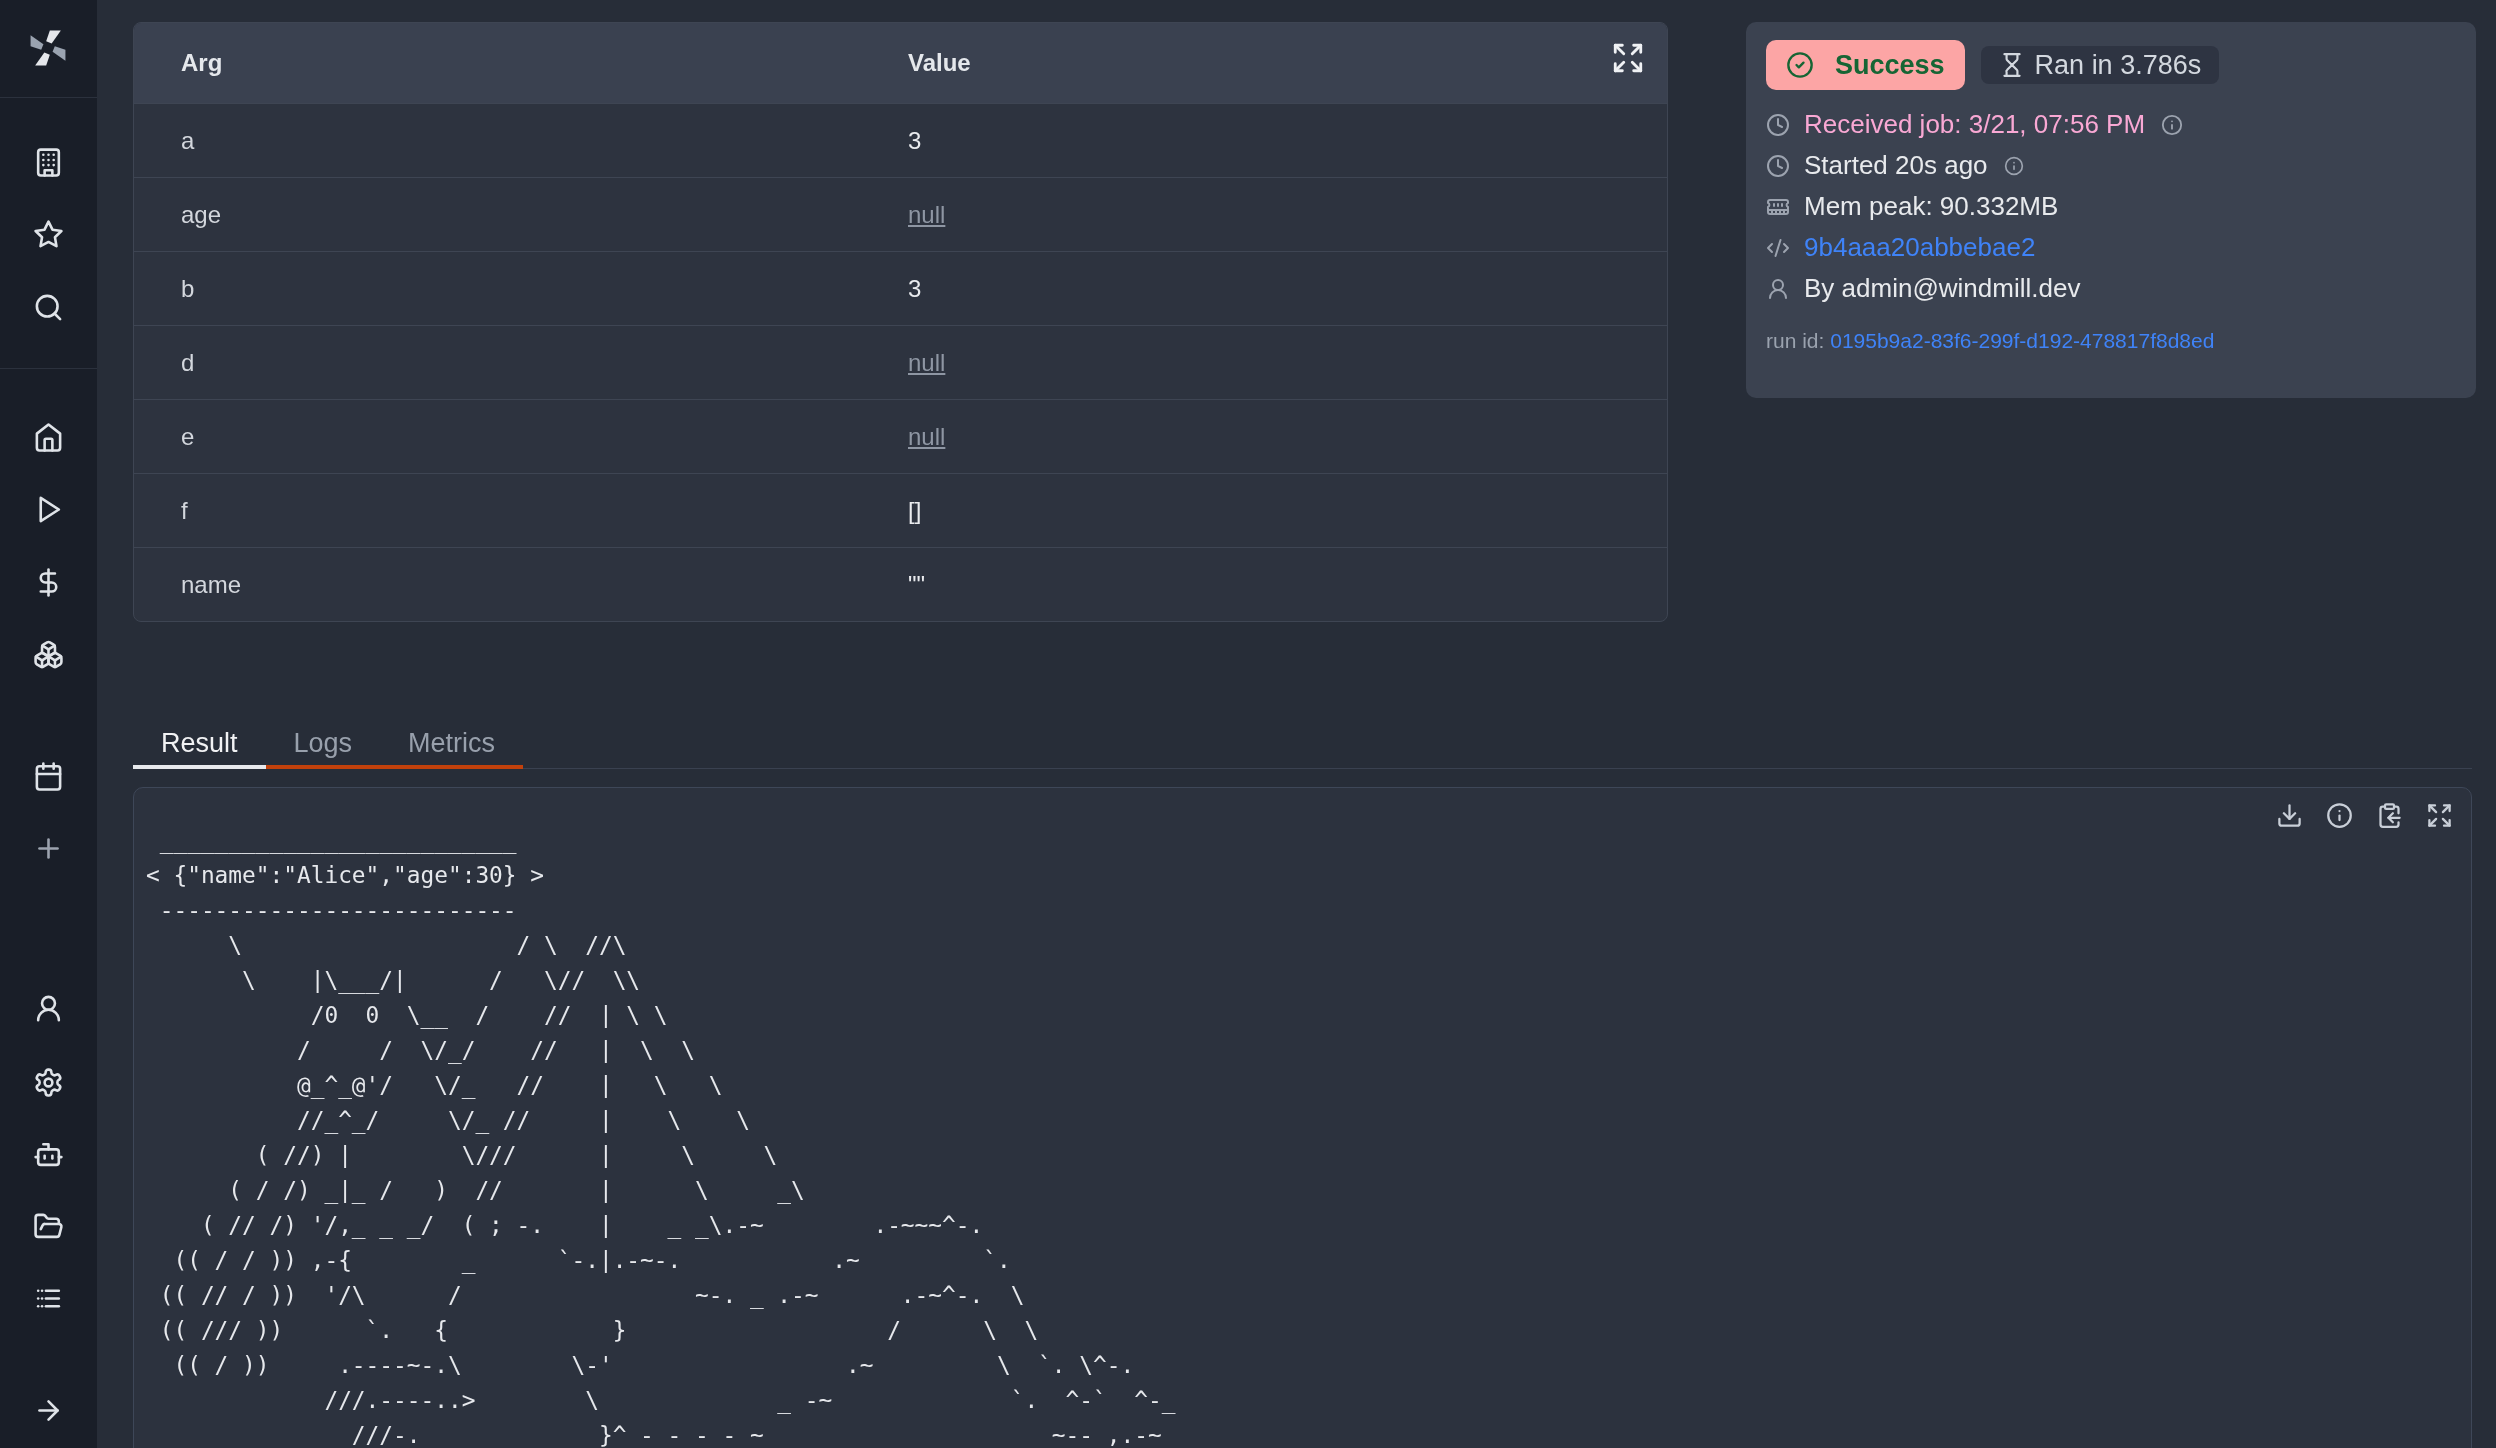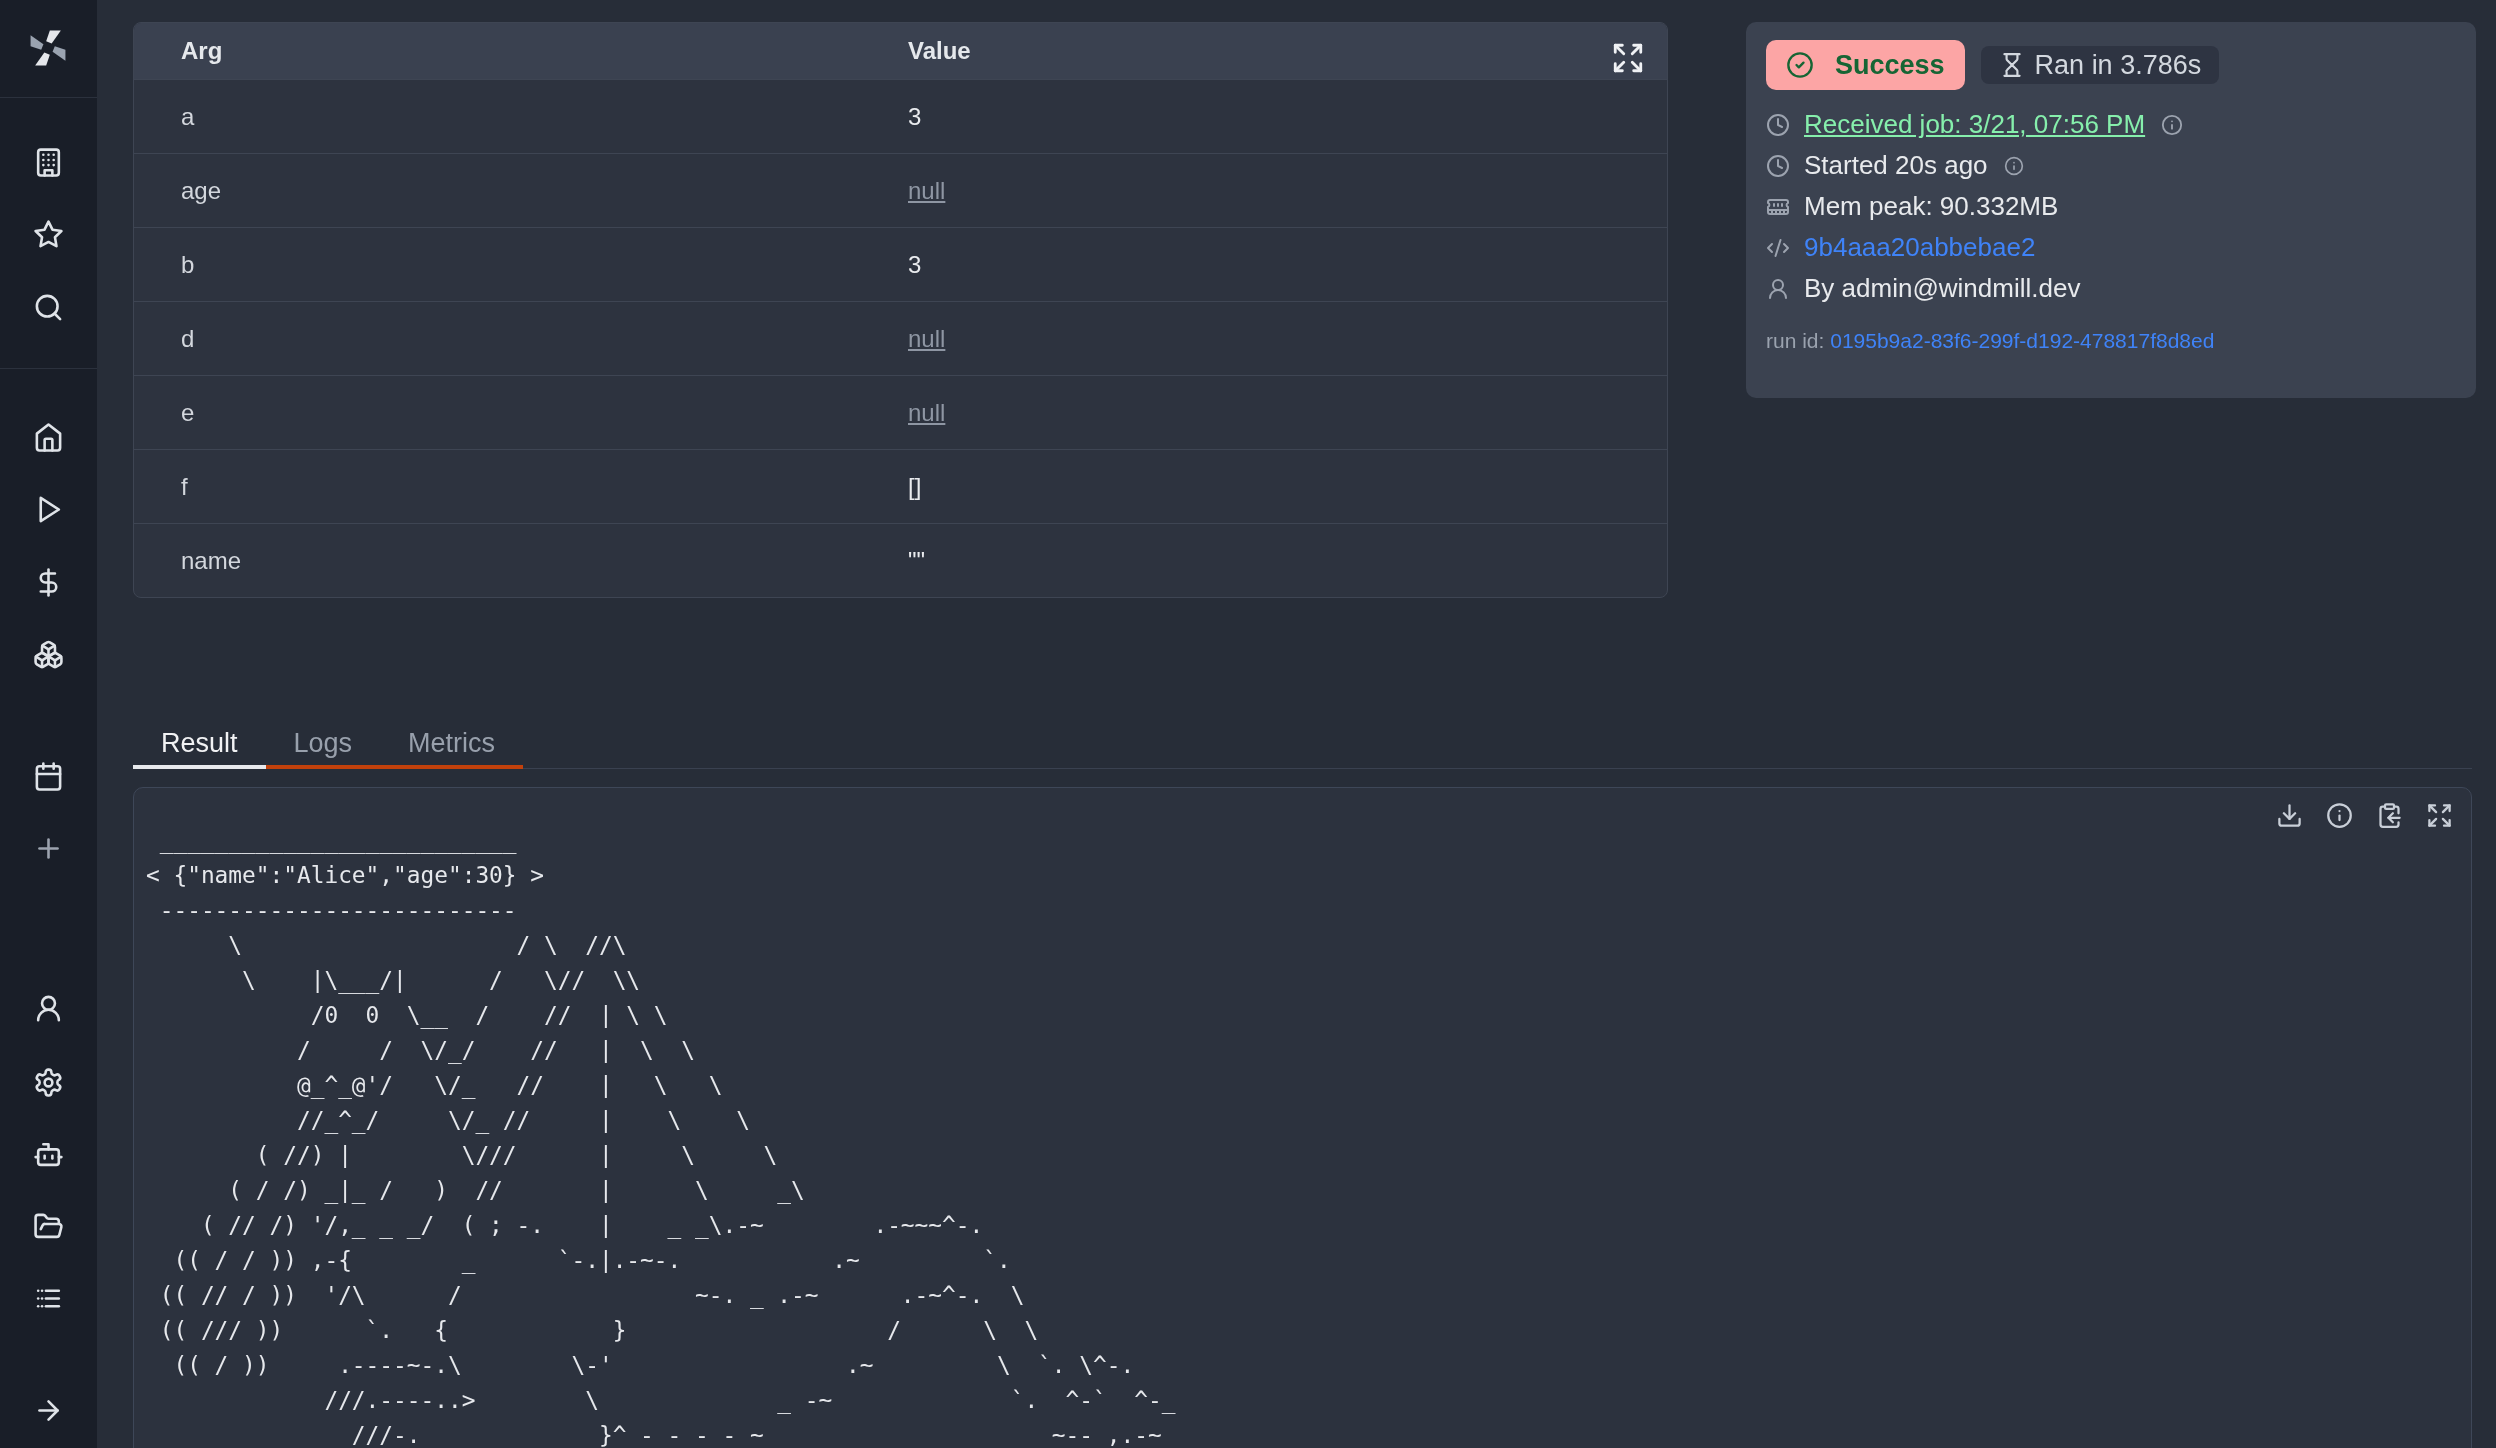--- a/index.html
+++ b/index.html
@@ -25,21 +25,21 @@
   .sb-icon.dim { color:#9ca3af; }
   .logo { position:absolute; left:26px; top:26px; width:44px; height:44px; cursor:pointer; }
 
   
   .args-card {
     position:absolute; left:133px; top:22px; width:1535px;
     background:#2d333f; border:1px solid #3e4553; border-radius:8px;
     overflow:hidden;
   }
   .thead {
-    height:56px; background:#3a4150; position:relative;
+    height:80px; background:#3a4150; position:relative;
     display:flex; align-items:center;
     font-size:24px; color:#e5e8ec; font-weight:600;
   }
   .th-arg { padding-left:47px; width:774px; font-weight:600; }
   .th-value { flex:1; }
   .expand-btn {
     position:absolute; right:22px; top:18px; width:34px; height:34px;
     color:#f0f2f5; cursor:pointer; background:none; border:none;
   }
   .trow {
@@ -65,21 +65,21 @@
     display:inline-flex; align-items:center; gap:10px;
     background:#2e3442; color:#d3d8df; border-radius:8px;
     height:38px; padding:0 18px; font-size:27px;
   }
   .detail-list { margin-top:14px; }
   .detail-row {
     display:flex; align-items:center; gap:14px;
     height:41px; font-size:26px; color:#e8eaed;
   }
   .detail-row .d-icon { color:#9ca3af; flex:0 0 auto; }
-  .detail-row.dim-text { color:#86efac;text-decoration:underline; }
+  .detail-row.dim-text { color:#f9a8d4; }
   .link-blue { color:#3f83f8; cursor:pointer; text-decoration:none; }
   .mini-info { color:#9ca3af; margin-left:2px; cursor:pointer; }
   .runid-row { margin-top:20px; font-size:21px; color:#9aa2ae; }
   .runid-row .link-blue { font-size:21px; }
 
   
   .tabs {
     position:absolute; left:133px; top:722px; height:47px;
     display:flex; z-index:2;
   }

